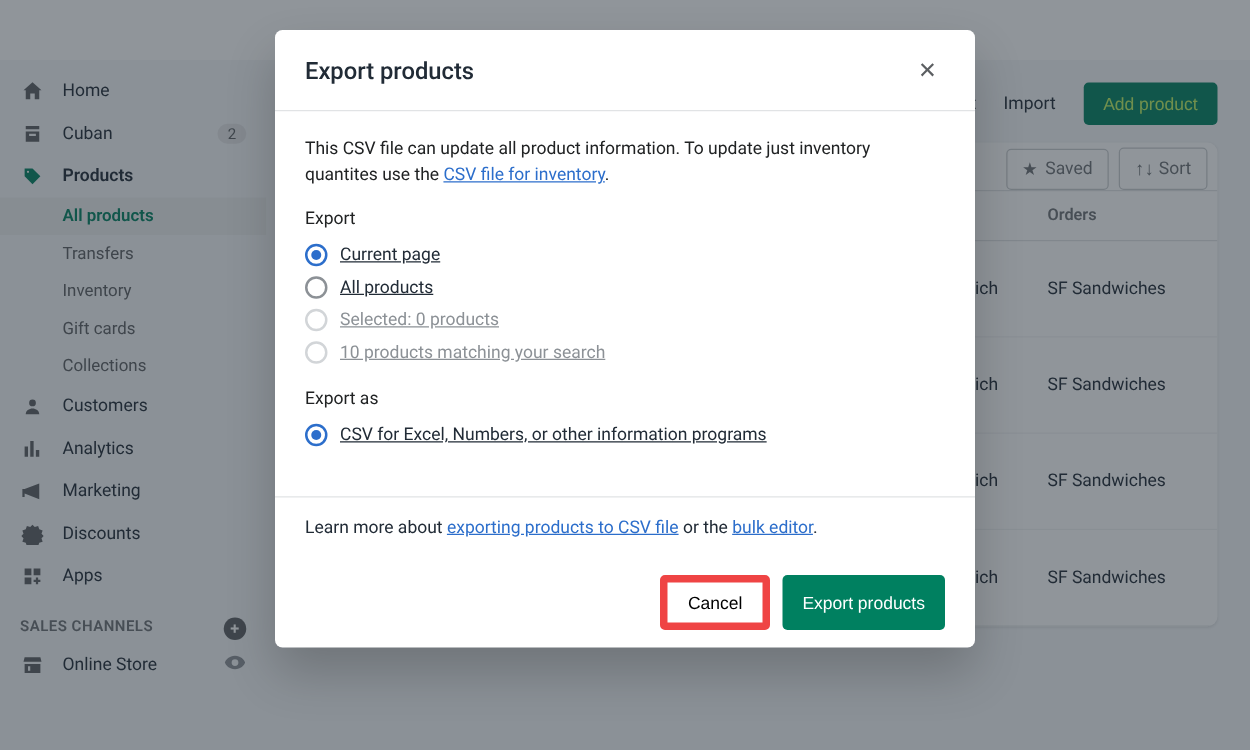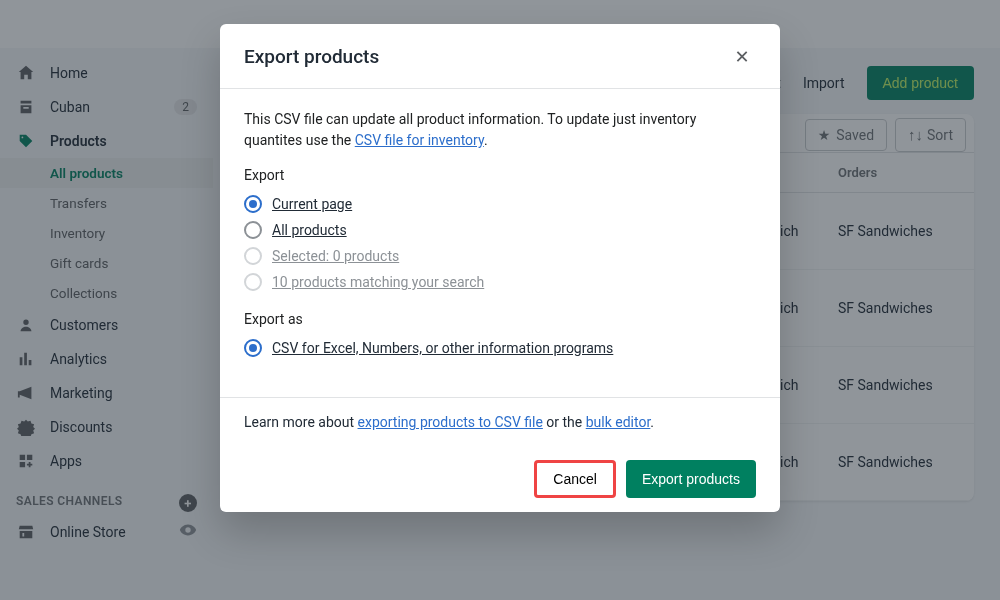--- a/index.html
+++ b/index.html
@@ -50,21 +50,21 @@
 .radio-row { display:flex; align-items:center; padding:4px 0; cursor:pointer;text-decoration:underline; }
 .radio-row.disabled { color:#8c9196; cursor:default; }
 .radio { width:18px; height:18px; border:2px solid #8c9196; border-radius:50%; margin-right:10px; display:flex; align-items:center; justify-content:center; flex-shrink:0; }
 .radio.selected { border-color:#2c6ecb; }
 .radio.selected::after { content:""; width:8px; height:8px; background:#2c6ecb; border-radius:50%; }
 .radio.disabled { border-color:#d2d5d8; }
 .modal-section { margin-bottom:16px; }
 .modal-divider { border-top:1px solid #e1e3e5; }
 .modal-learn { padding:16px 24px; font-size:14px; }
 .modal-footer { padding:14px 24px; display:flex; justify-content:flex-end; gap:10px; border-top: none; }
-.btn-secondary { background:#fff; border:3px solid #ef4444; border-radius:4px; padding:8px 16px; font-size:14px; cursor:pointer; }
+.btn-secondary { background:#fff; border:6px solid #ef4444; border-radius:4px; padding:8px 16px; font-size:14px; cursor:pointer; }
 .btn-primary-modal { background:#008060; color:#fff; border:none; padding:9px 16px; border-radius:4px; font-size:14px; font-weight:500; cursor:pointer; }
 .sort-arrows { font-size:15px; margin-right:4px; }
 </style>
 </head>
 <body>
 
 <div class="topbar"></div>
 <div class="main">
   <div class="sidebar">
     <div id="sidebar-items">

